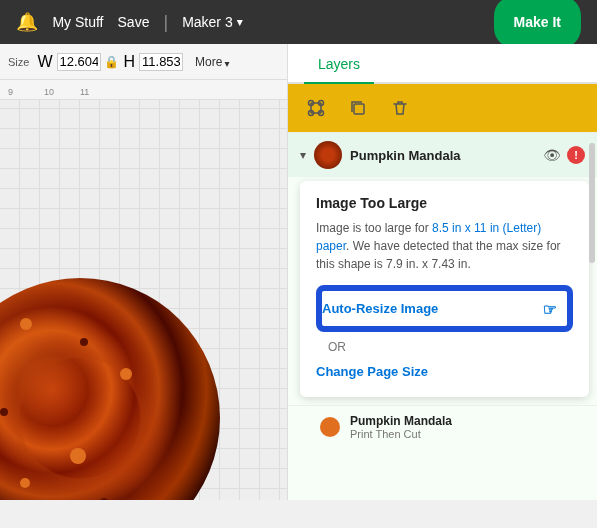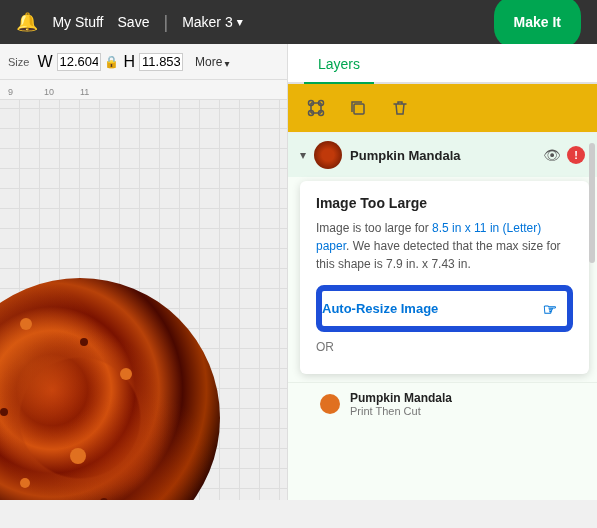--- a/index.html
+++ b/index.html
@@ -347,21 +347,21 @@
     .cursor-hand {
       position: absolute;
       right: 10px;
       top: 50%;
       transform: translateY(-50%);
       font-size: 16px;
     }
     .or-text {
       font-size: 12px;
       color: #777;
-      margin: 6px 0;
+      margin: 6px 12px;
     }
     .change-page-btn {
       font-size: 13px;
       font-weight: 600;
       color: #0074d9;
       cursor: pointer;
       background: none;
       border: none;
       padding: 4px 0;
     }
@@ -521,20 +521,21 @@
       <div class="popup-card">
         <div class="popup-title">Image Too Large</div>
         <div class="popup-body">
           <span>Image is too large for </span><span class="highlight">8.5 in x 11 in (Letter) paper</span><span>. We have detected that the max size for this shape is 7.9 in. x 7.43 in.</span>
         </div>
         <button class="auto-resize-btn">
           <span>Auto-Resize Image</span>
           <span class="cursor-hand">☞</span>
         </button>
         <div class="or-text">OR</div>
+        <button class="change-page-btn">Change Page Size</button>
       </div>
 
       <div class="sub-layer-item">
         <div class="sub-layer-dot"></div>
         <div class="sub-layer-text">
           <span class="sub-layer-name">Pumpkin Mandala</span>
           <span class="sub-layer-type">Print Then Cut</span>
         </div>
       </div>
     </div>

